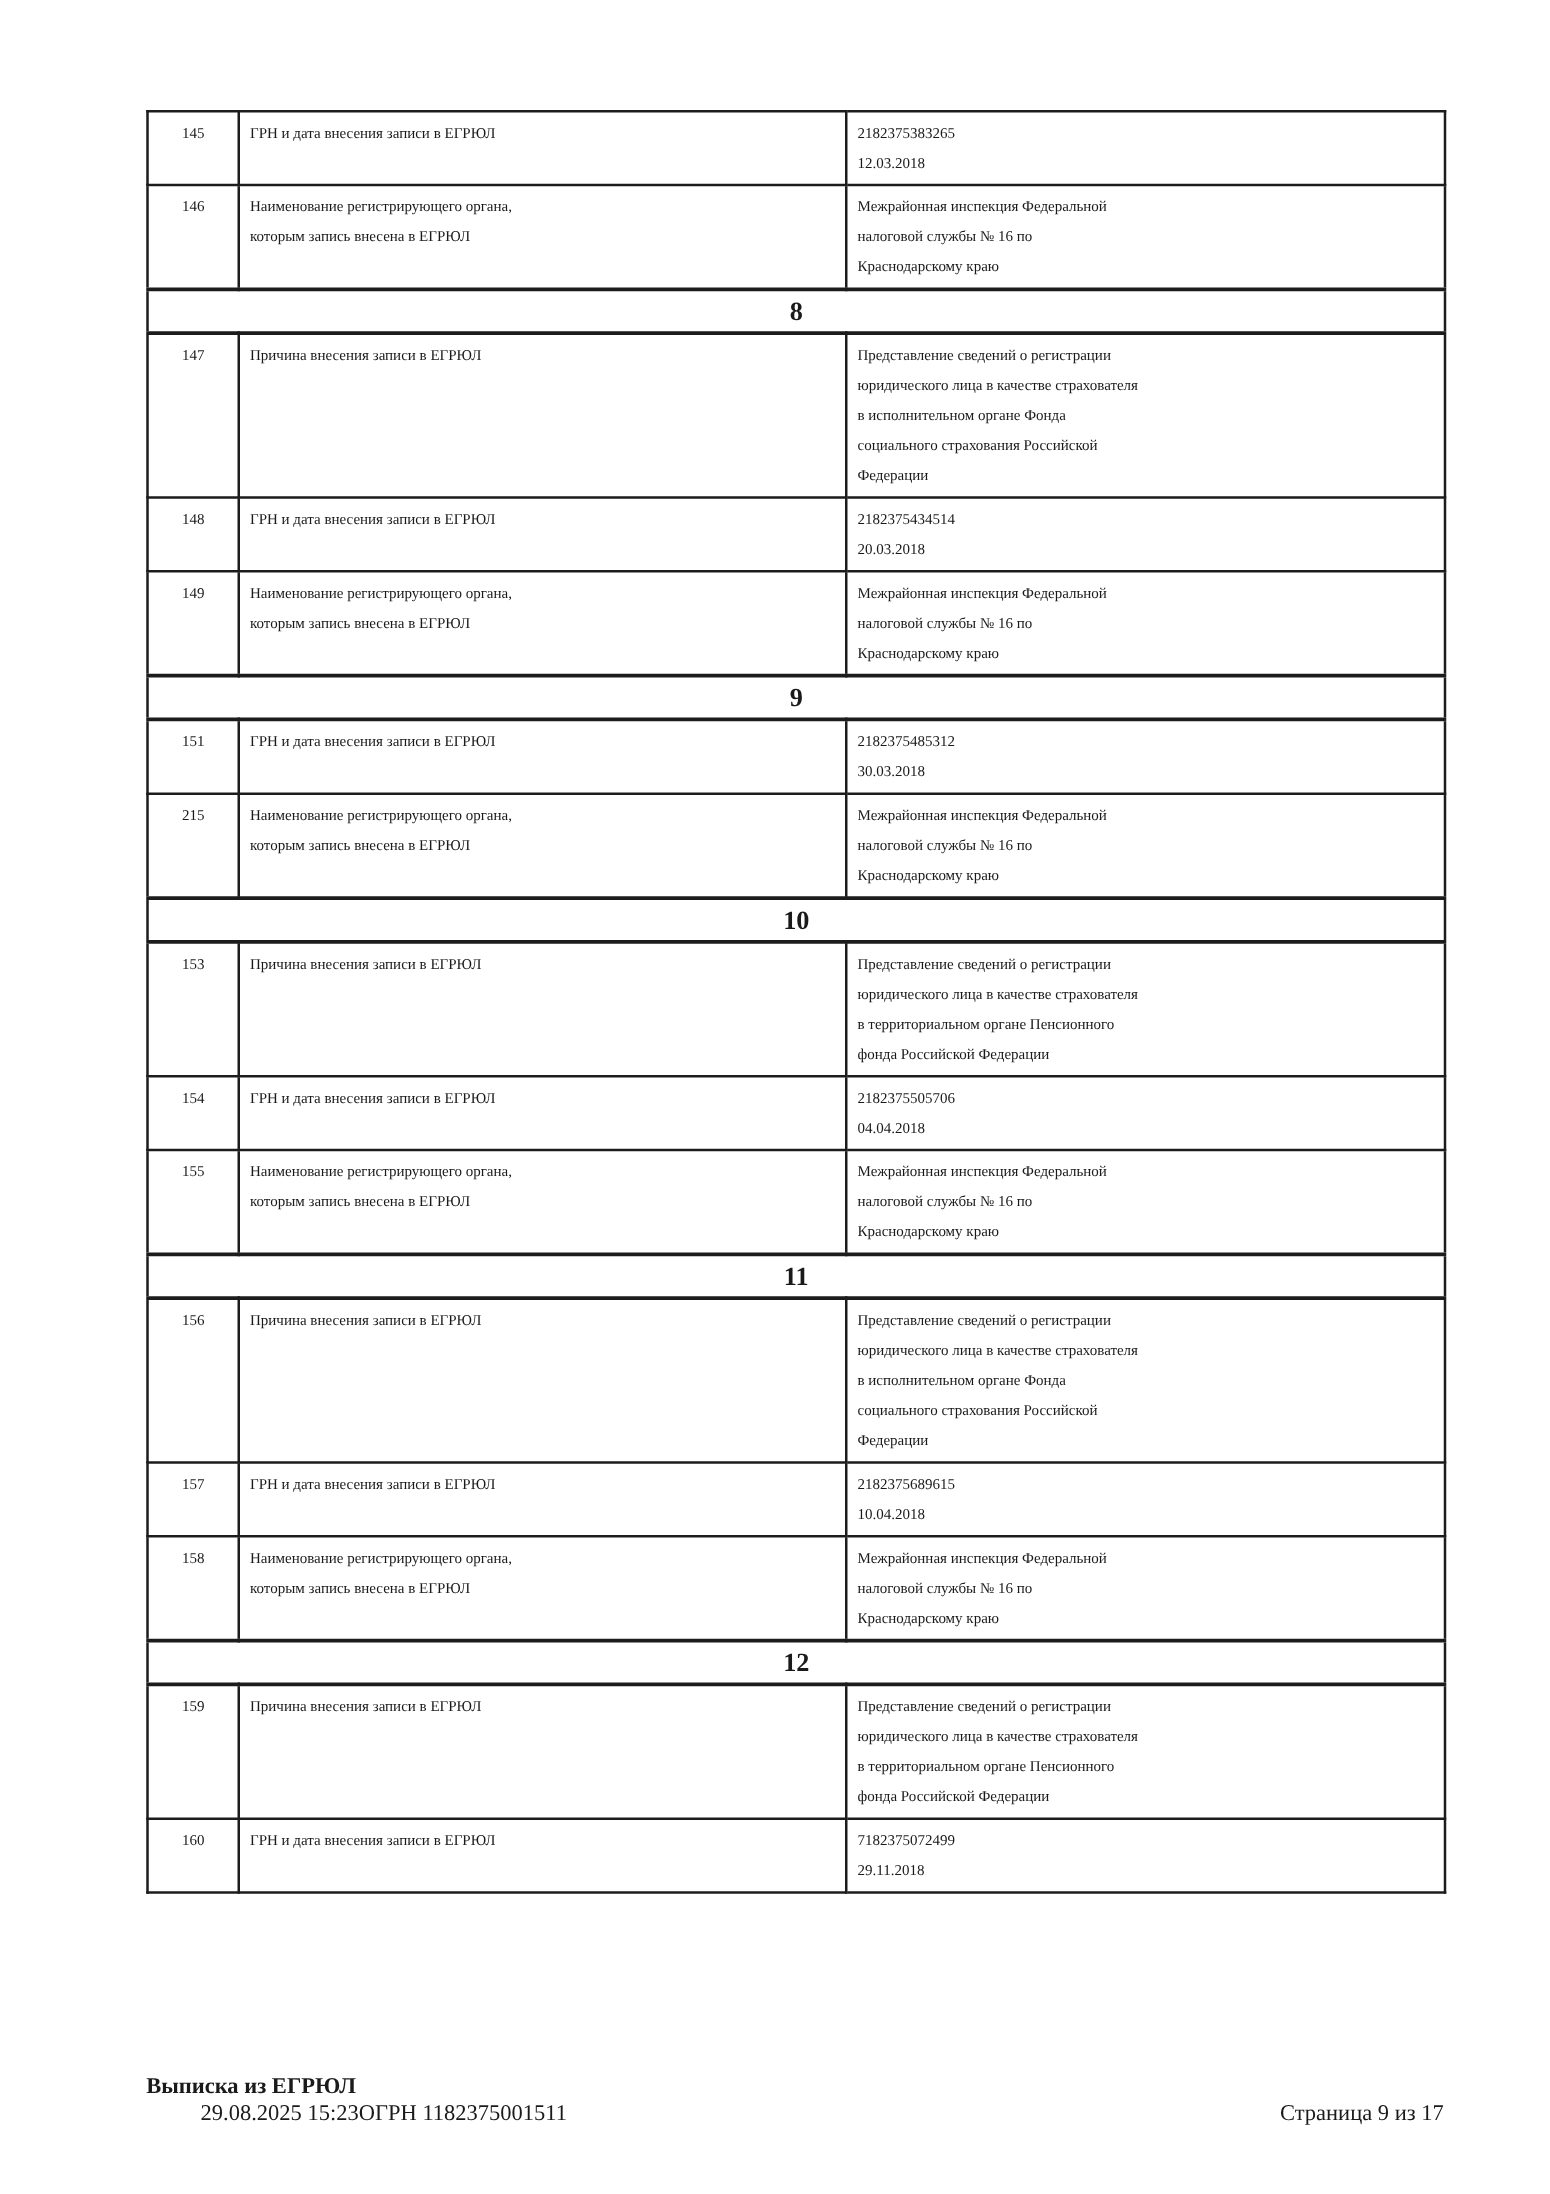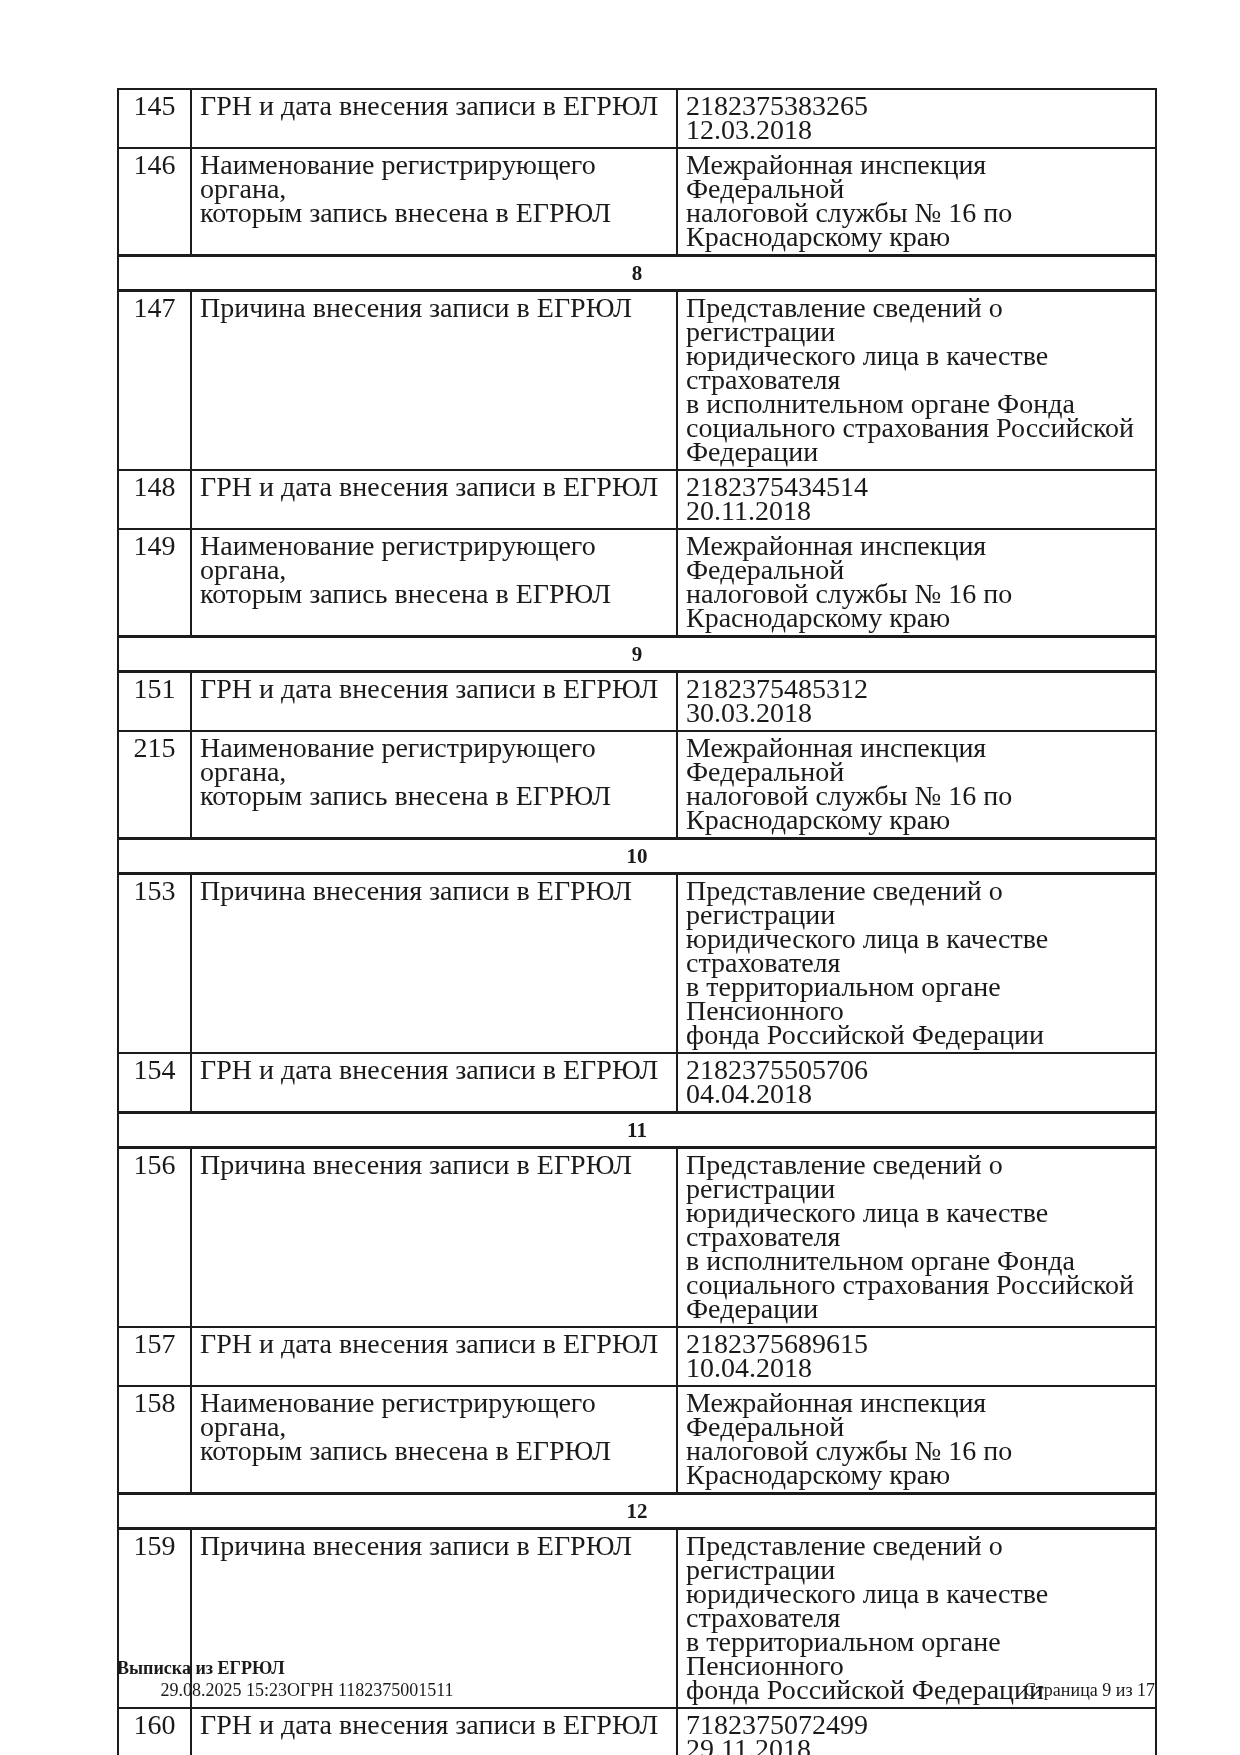--- a/index.html
+++ b/index.html
@@ -19,21 +19,21 @@
     width: 1038px;
     border-collapse: collapse;
     table-layout: fixed;
   }
   table.registry col.c-num  { width: 73px; }
   table.registry col.c-attr { width: 486px; }
   table.registry col.c-val  { width: 479px; }
   table.registry td {
     border: 2px solid #1c1c1c;
     vertical-align: top;
-    font-size: 28px;
+    font-size: 12px;
     line-height: 24px;
     padding: 4px 6px 5px 8px;
     white-space: pre-line;
     word-wrap: break-word;
   }
   table.registry td.num {
     text-align: center;
     padding-left: 2px;
     padding-right: 2px;
     white-space: normal;
@@ -102,21 +102,21 @@
         <td class="val">Представление сведений о регистрации
 юридического лица в качестве страхователя
 в исполнительном органе Фонда
 социального страхования Российской
 Федерации</td>
       </tr>
       <tr>
         <td class="num">148</td>
         <td class="attr">ГРН и дата внесения записи в ЕГРЮЛ</td>
         <td class="val">2182375434514
-20.11.2018</td>
+20.03.2018</td>
       </tr>
       <tr>
         <td class="num">149</td>
         <td class="attr">Наименование регистрирующего органа,
 которым запись внесена в ЕГРЮЛ</td>
         <td class="val">Межрайонная инспекция Федеральной
 налоговой службы № 16 по
 Краснодарскому краю</td>
       </tr>
       <tr class="section">
@@ -145,20 +145,28 @@
         <td class="val">Представление сведений о регистрации
 юридического лица в качестве страхователя
 в территориальном органе Пенсионного
 фонда Российской Федерации</td>
       </tr>
       <tr>
         <td class="num">154</td>
         <td class="attr">ГРН и дата внесения записи в ЕГРЮЛ</td>
         <td class="val">2182375505706
 04.04.2018</td>
+      </tr>
+      <tr>
+        <td class="num">155</td>
+        <td class="attr">Наименование регистрирующего органа,
+которым запись внесена в ЕГРЮЛ</td>
+        <td class="val">Межрайонная инспекция Федеральной
+налоговой службы № 16 по
+Краснодарскому краю</td>
       </tr>
       <tr class="section">
         <td colspan="3">11</td>
       </tr>
       <tr>
         <td class="num">156</td>
         <td class="attr">Причина внесения записи в ЕГРЮЛ</td>
         <td class="val">Представление сведений о регистрации
 юридического лица в качестве страхователя
 в исполнительном органе Фонда

